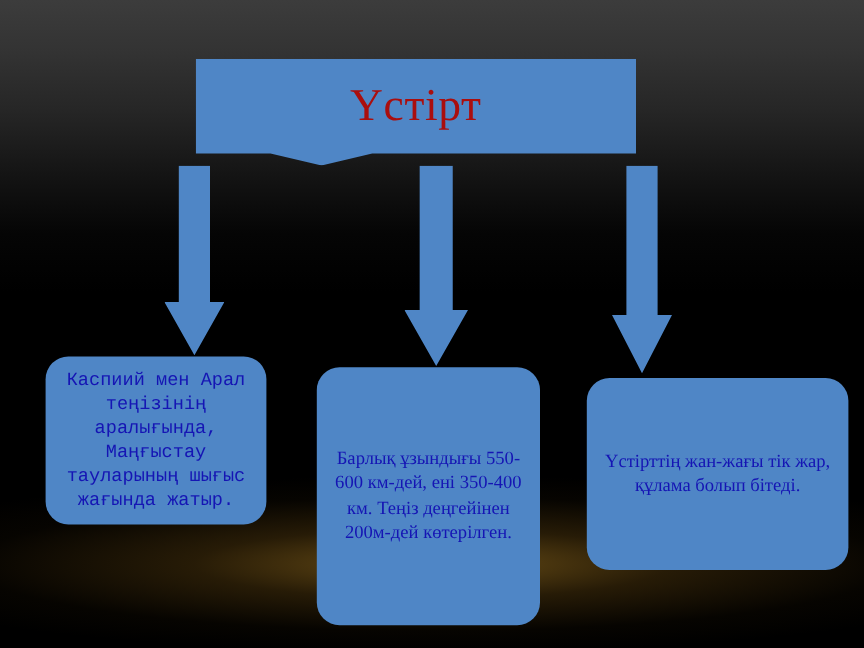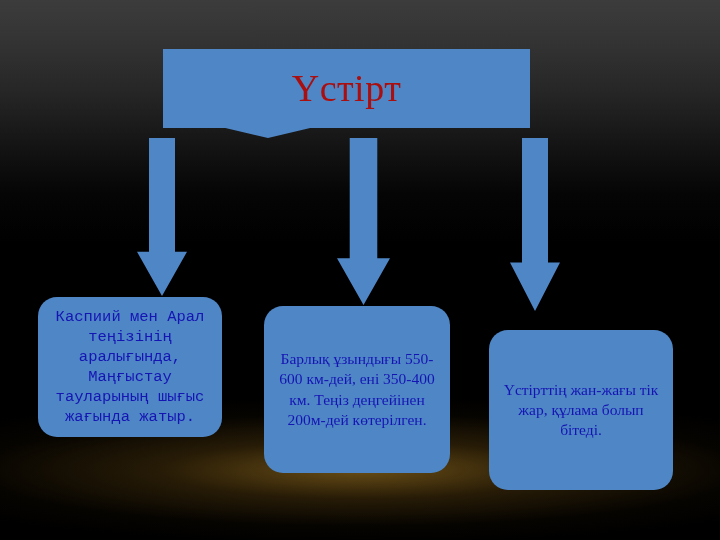--- a/index.html
+++ b/index.html
@@ -85,22 +85,22 @@
     display: flex;
     align-items: center;
     justify-content: center;
     text-align: center;
     font-size: 15.5px;
     line-height: 1.30;
     padding: 4px 9px;
     box-sizing: border-box;
   }
   #box-1 { left: 38px;  top: 297px; width: 184px; height: 140px; font-family: Liberation Mono, monospace; }
-  #box-2 { left: 264px; top: 306px; width: 186px; height: 167px; }
-  #box-3 { left: 489px; top: 330px; width: 184px; height: 160px; }
+  #box-2 { left: 264px; top: 306px; width: 186px; height: 215px; }
+  #box-3 { left: 489px; top: 315px; width: 218px; height: 160px; }
   .content-box p {
     margin: 0;
     width: 100%;
   }
 </style>
 </head>
 <body>
 
 <div id="slide">
 

